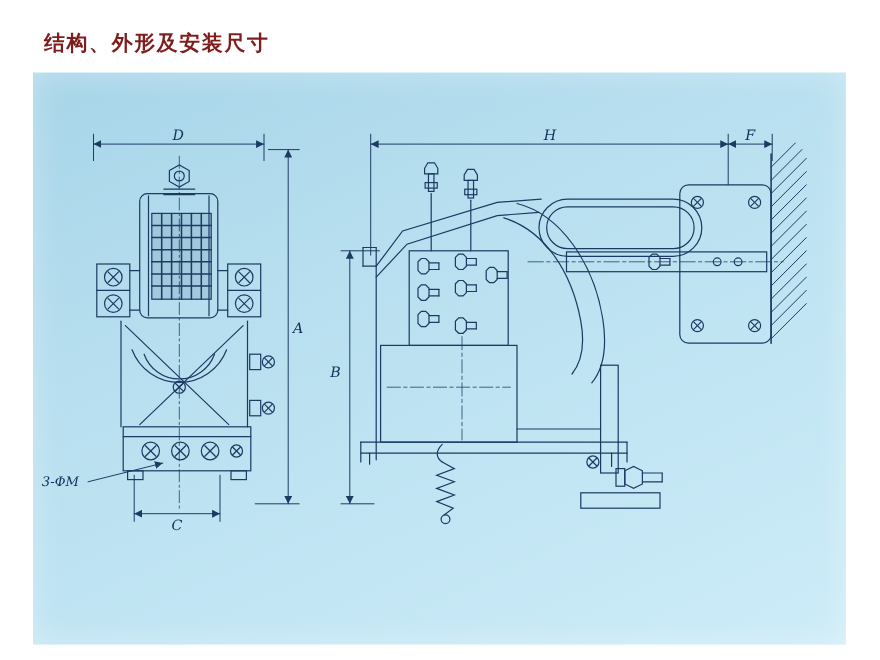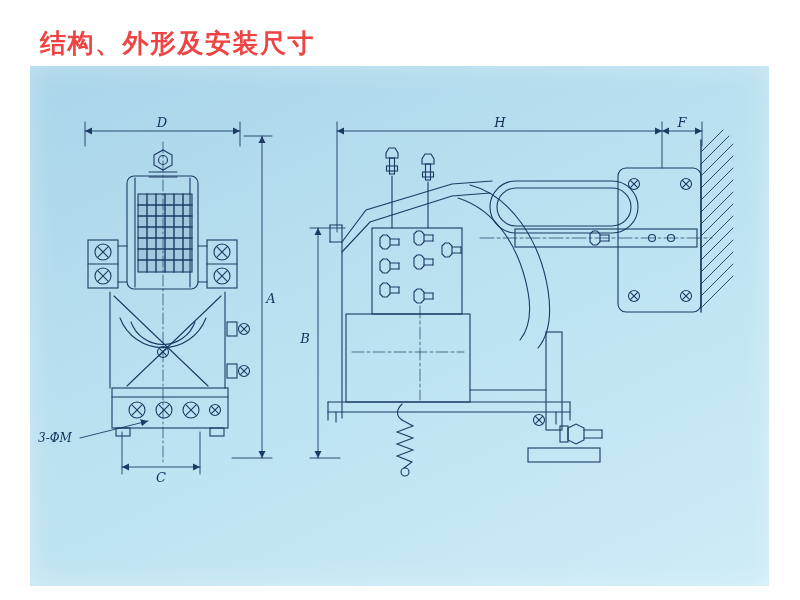--- a/index.html
+++ b/index.html
@@ -5,21 +5,21 @@
   html, body {
     margin: 0; padding: 0;
     width: 800px; height: 600px;
     background: #ffffff;
     font-family: "DejaVu Sans", sans-serif;
     overflow: hidden;
   }
   .slide { position: absolute; inset: 0; width: 800px; height: 600px; }
   .page-title {
     position: absolute; left: 40px; top: 26px; margin: 0;
-    font-size: 26px; font-weight: bold; color: #ef4444;
+    font-size: 19px; font-weight: bold; color: #7f1d1d;
     letter-spacing: 1.5px;
     font-family: "DejaVu Sans", sans-serif;
   }
   .panel {
     position: absolute; left: 30px; top: 66px; width: 739px; height: 520px;
     background: linear-gradient(155deg, #a7d5e9 0%, #b9e0f0 40%, #cdecf8 100%);
     box-shadow: inset 0 0 30px rgba(255,255,255,0.35);
   }
   svg.drawing { position: absolute; left: 0; top: 0; width: 800px; height: 600px; }
 </style>

